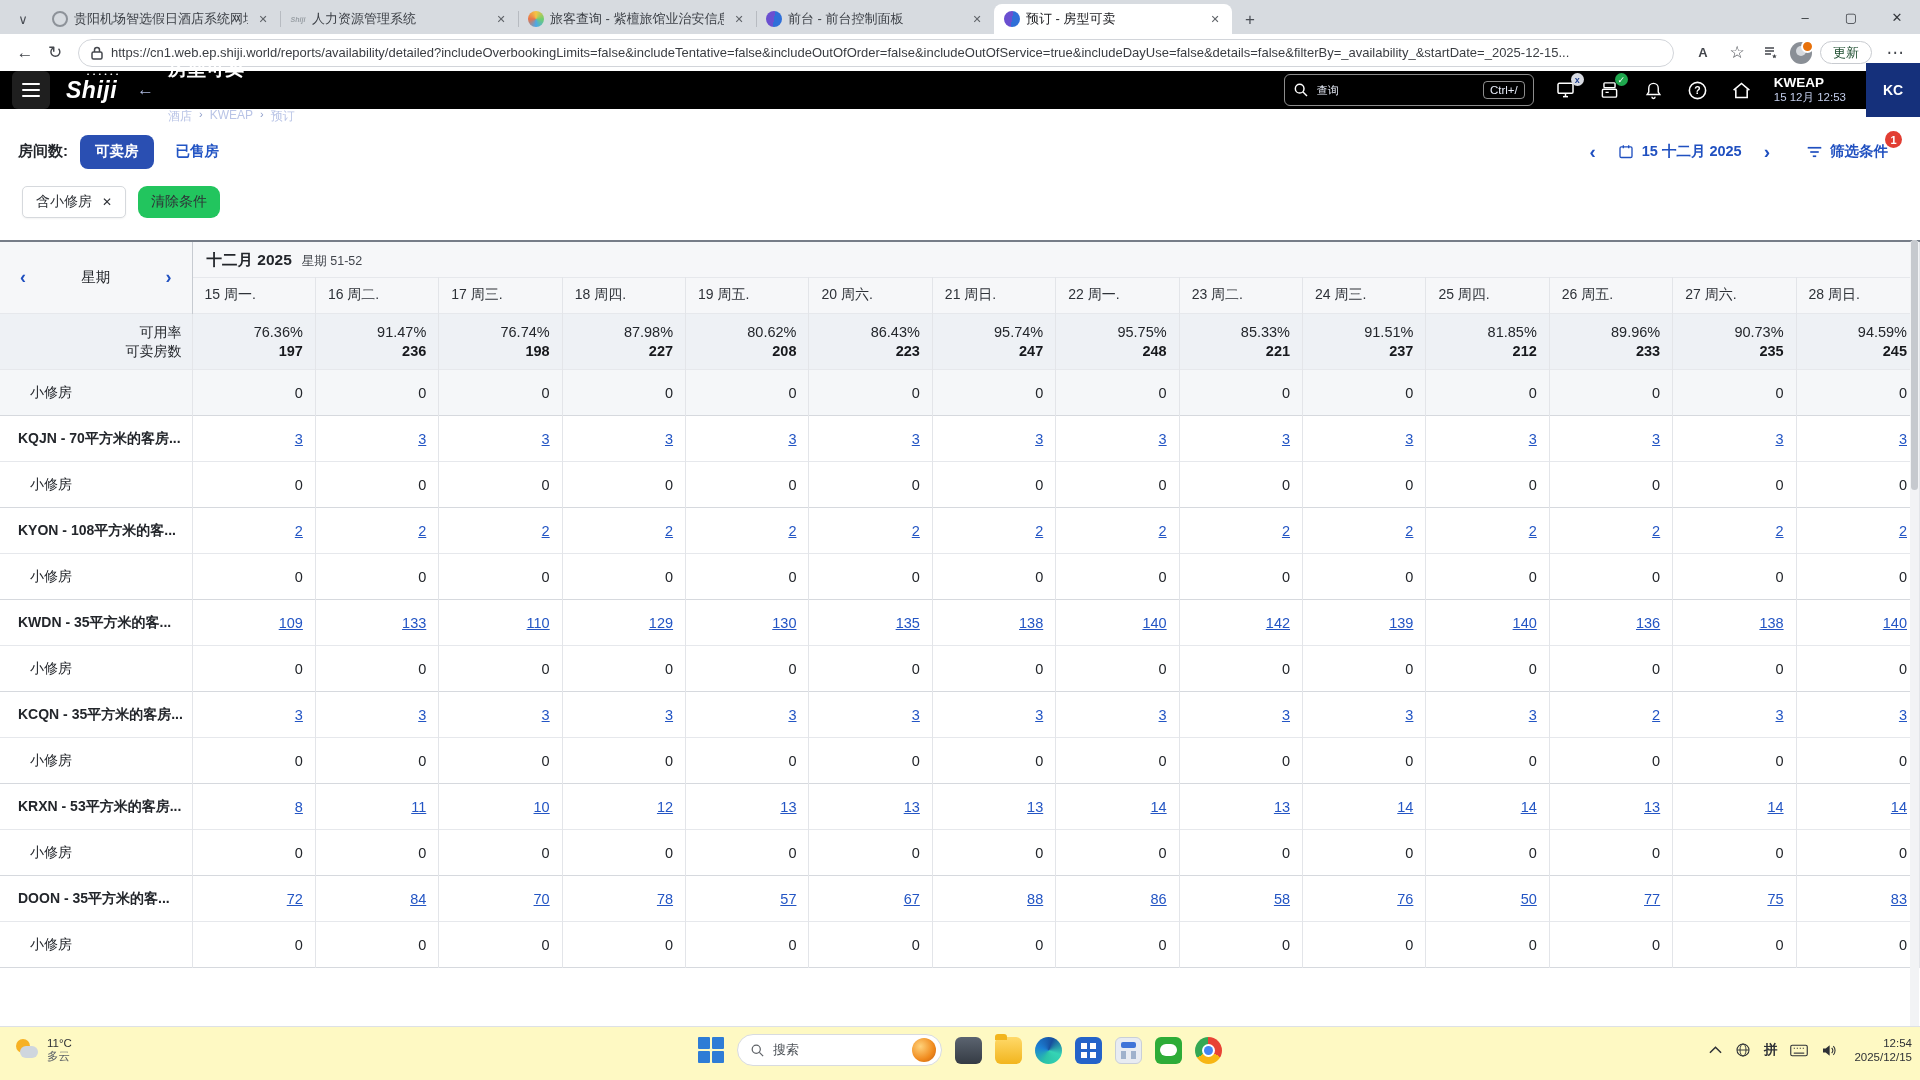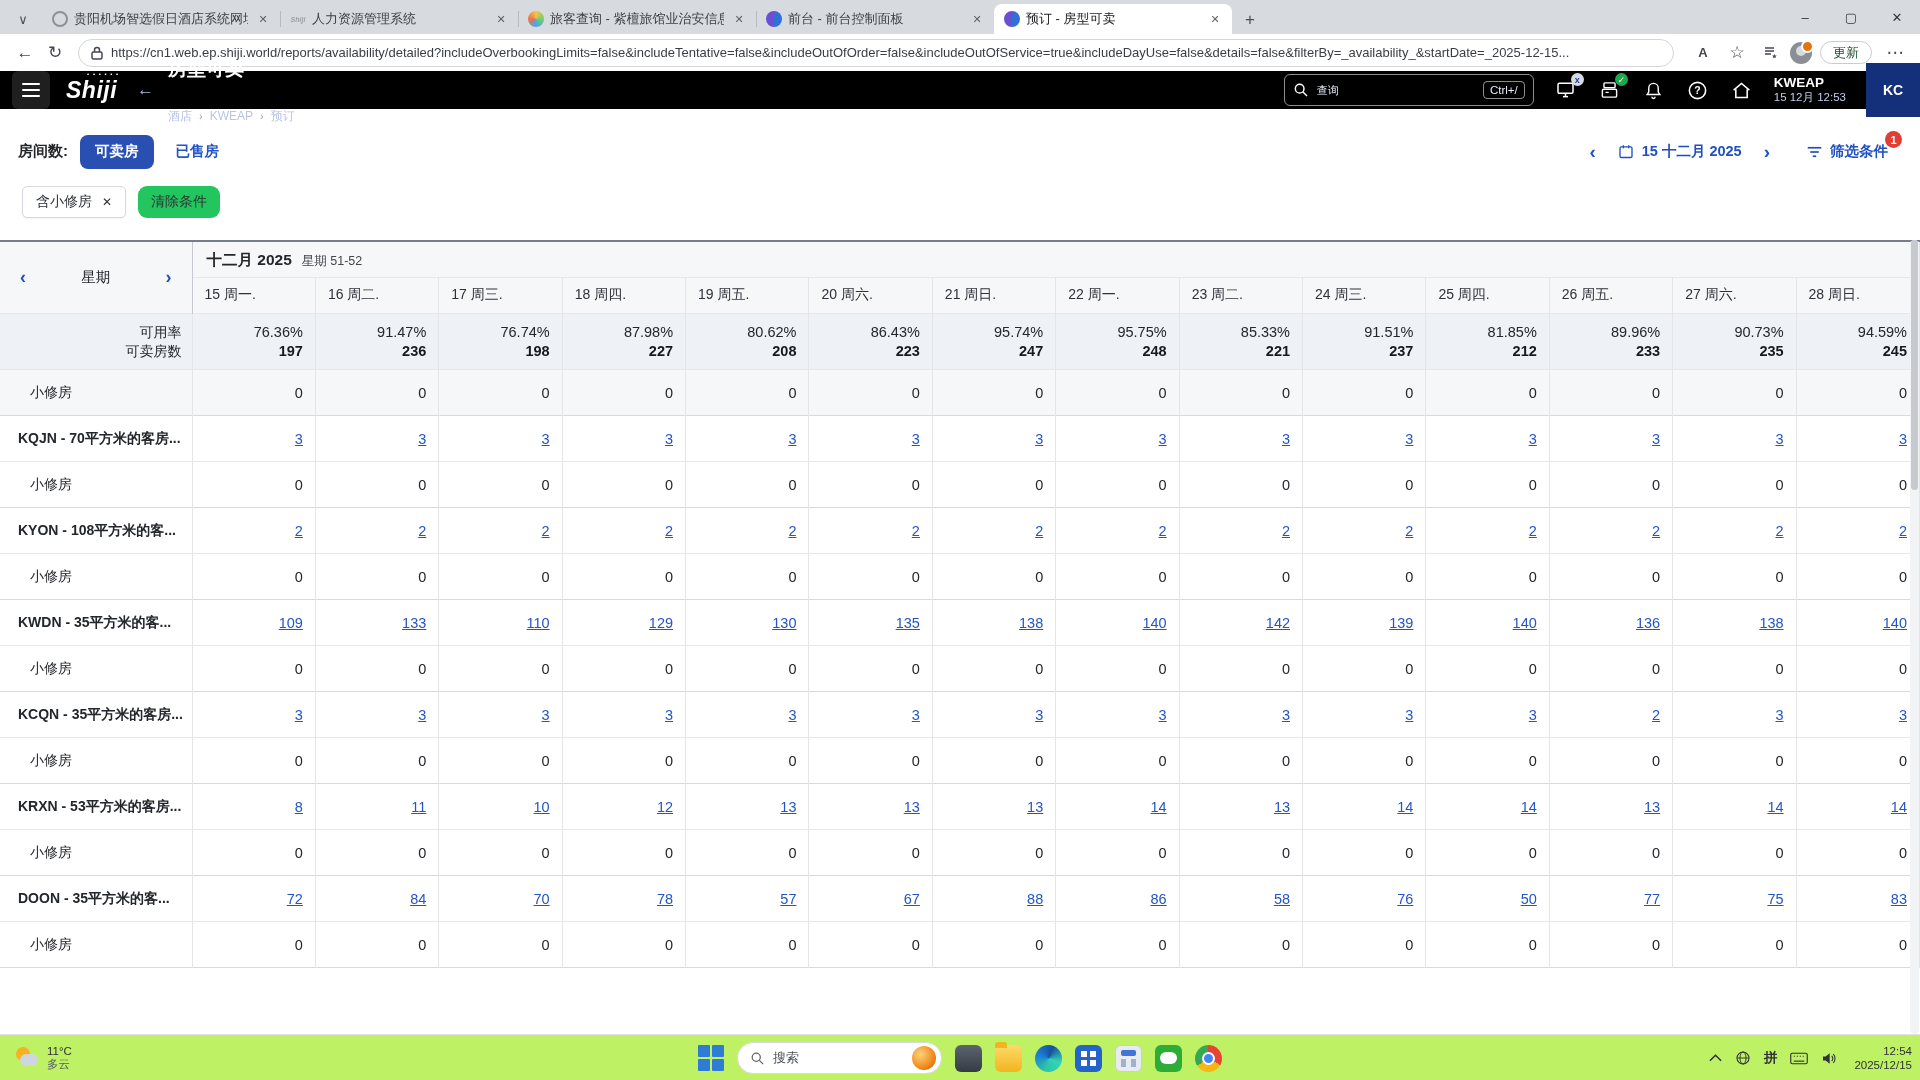--- a/index.html
+++ b/index.html
@@ -40,21 +40,21 @@
 
   
   .appheader { position:absolute; top:71px; left:0; right:0; height:38px; background:#000000; display:flex; align-items:center; color:#fff; }
   .burger { width:38px; height:38px; margin-left:12px; background:rgba(255,255,255,.12); border-radius:6px; display:flex; flex-direction:column; align-items:center; justify-content:center; gap:4px; }
   .burger i { display:block; width:18px; height:2px; background:#fff; border-radius:1px; }
   .logo { font-size:23px; font-weight:bold; letter-spacing:.5px; margin-left:16px; position:relative; font-style:italic; }
   .logo::after { content:"• • • • • •"; position:absolute; top:-6px; right:-2px; font-size:6px; letter-spacing:1px; font-style:normal; color:#fff; }
   .hdr-back { margin:0 14px 0 20px; color:#aebadf; font-size:17px; }
   .hdr-titles { display:flex; flex-direction:column; gap:2px; }
   .hdr-title { font-size:19px; font-weight:bold; }
-  .crumbs { display:flex; align-items:center; gap:7px; font-size:12px; color:#b9c4e6;margin-top:24px; }
+  .crumbs { display:flex; gap:7px; font-size:12px; color:#b9c4e6;margin-top:24px; }
   .crumb-sep { font-size:11px; color:#8d9cc9; }
   .hdr-right { margin-left:auto; display:flex; align-items:center; gap:20px; padding-right:0; }
   .hdr-search { width:250px; height:32px; border:1px solid rgba(255,255,255,.55); border-radius:6px; display:flex; align-items:center; padding:0 8px; gap:8px; }
   .hdr-search .ph { font-size:11px; color:#e7ecf8; flex:1; }
   .kbd { border:1px solid rgba(255,255,255,.55); border-radius:4px; font-size:11.5px; padding:2px 6px; color:#e7ecf8; }
   .hico { position:relative; width:24px; height:24px; display:flex; align-items:center; justify-content:center; color:#fff; }
   .badge-dark { position:absolute; top:-5px; right:-6px; width:13px; height:13px; border-radius:50%; background:#d8dbe2; color:#1d3d8f; font-size:9px; font-weight:bold; display:flex; align-items:center; justify-content:center; }
   .badge-green { position:absolute; top:-5px; right:-6px; width:13px; height:13px; border-radius:50%; background:#1fa84e; color:#fff; font-size:9px; font-weight:bold; display:flex; align-items:center; justify-content:center; }
   .prop-block { display:flex; flex-direction:column; align-items:flex-start; line-height:15px; }
   .prop-name { font-size:13.5px; font-weight:bold; }
@@ -108,21 +108,21 @@
   tr.shaded { background:#f5f7f9; }
   tr.rrow { height:46px; }
   tr.grp-end { border-bottom:1px solid #d6d9de; }
   .val-link { color:#2355c4; text-decoration:underline; }
   td.sep, th.sep { border-left:1px solid #a7aeb8; }
 
   .vscroll { position:absolute; top:240px; right:1px; width:9px; height:794px; background:#f2f3f5; border-radius:5px; }
   .vscroll .thumb { position:absolute; top:0; left:1px; width:7px; height:250px; background:#c6c9ce; border-radius:4px; }
 
   
-  .taskbar { position:absolute; left:0; right:0; bottom:0; height:46px; background:#bef264; border-top:1px solid #dde1e6; }
+  .taskbar { position:absolute; left:0; right:0; bottom:0; height:54px; background:#fef9c3; border-top:1px solid #dde1e6; }
   .weather { position:absolute; left:6px; top:0; height:46px; display:flex; align-items:center; gap:7px; padding:0 8px; }
   .wicon { width:26px; height:22px; position:relative; }
   .wicon::before { content:""; position:absolute; left:2px; top:0; width:14px; height:14px; border-radius:50%; background:#f7b124; }
   .wicon::after { content:""; position:absolute; left:6px; top:7px; width:18px; height:12px; border-radius:8px; background:#cfd6de; }
   .wtxt { display:flex; flex-direction:column; line-height:13px; font-size:11.5px; color:#2e3136; }
   .wtxt .sub { color:#5a5f66; }
   .tb-center { position:absolute; left:50%; top:0; transform:translateX(-50%); height:46px; display:flex; align-items:center; gap:13px; }
   .start-ico { width:26px; height:26px; display:grid; grid-template-columns:12px 12px; grid-template-rows:12px 12px; gap:2px; }
   .start-ico i { background:#2e7cd6; border-radius:1px; }
   .tb-search { width:205px; height:32px; background:#fff; border:1px solid #d8dbe0; border-radius:16px; display:flex; align-items:center; padding:0 5px 0 12px; gap:8px; }

